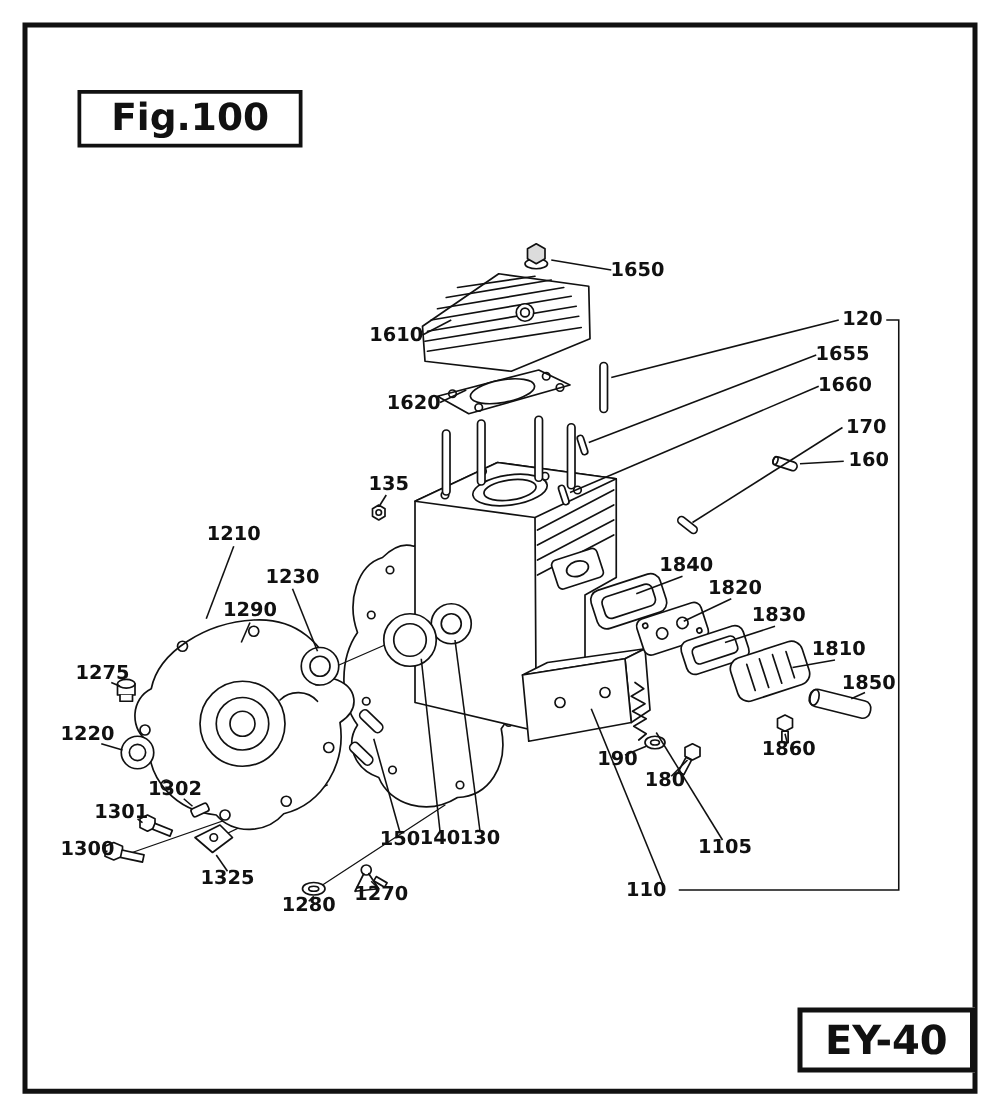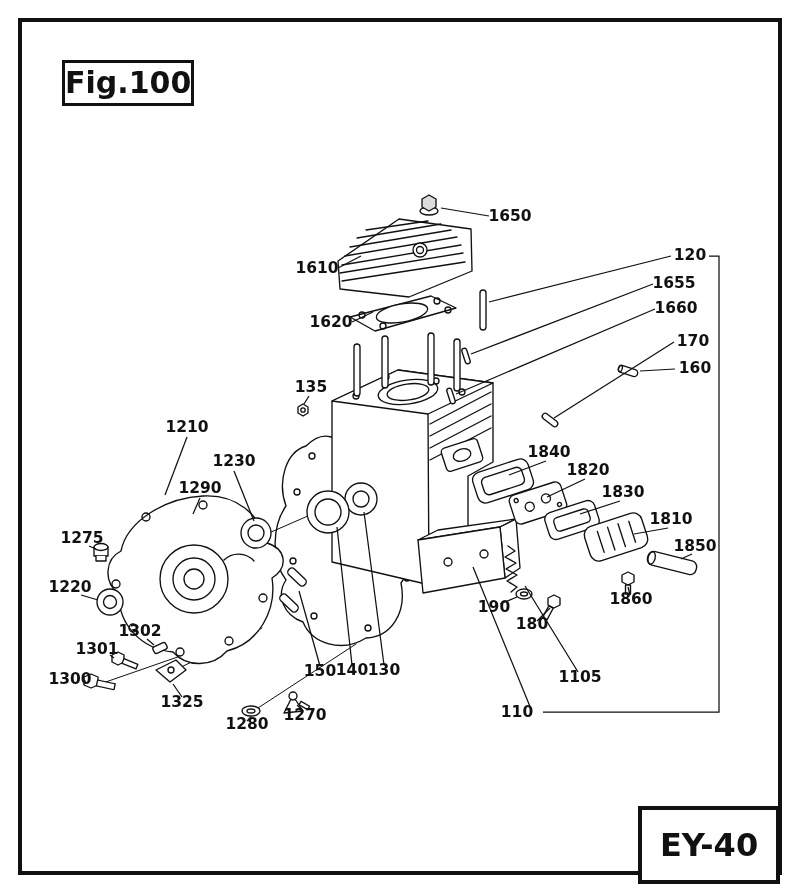--- a/index.html
+++ b/index.html
@@ -1,19 +1,19 @@
 <!DOCTYPE html>
 <html><head>
 <meta charset="utf-8">
 <style>
   html,body{margin:0;padding:0;background:#fff;}
   .page{position:relative;width:800px;height:893px;background:#fff;font-family:"DejaVu Sans",sans-serif;overflow:hidden;}
   .frame{position:absolute;left:18px;top:18px;right:18px;bottom:18px;border:4px solid #111;}
-  .fig-box{position:absolute;left:62px;top:60px;border:3px solid #111;padding:2px 0;font-size:30px;font-weight:bold;color:#111;background:#fff;line-height:1.2;}
-  .model-box{position:absolute;left:638px;top:806px;border:4px solid #111;padding:16px 18px;font-size:32px;font-weight:bold;color:#111;background:#fff;line-height:1.2;}
+  .fig-box{position:absolute;left:62px;top:72px;border:3px solid #111;padding:2px 24px;font-size:30px;font-weight:bold;color:#111;background:#fff;line-height:1.2;}
+  .model-box{position:absolute;left:638px;top:806px;border:4px solid #111;padding:3px 18px;font-size:32px;font-weight:bold;color:#111;background:#fff;line-height:1.2;}
   svg.diagram{position:absolute;left:0;top:0;width:800px;height:893px;}
   .part-num{font-family:"DejaVu Sans",sans-serif;font-size:15.5px;font-weight:700;fill:#111;text-anchor:middle;}
   .leader{fill:none;stroke:#111;stroke-width:1.25;}
   .ill{stroke:#111;stroke-width:1.35;fill:none;stroke-linejoin:round;stroke-linecap:round;}
   .wh{fill:#fff;}
   .gy{fill:#dcdcdc;}
   .thin{stroke-width:1;}
 </style>
 </head>
 <body>

